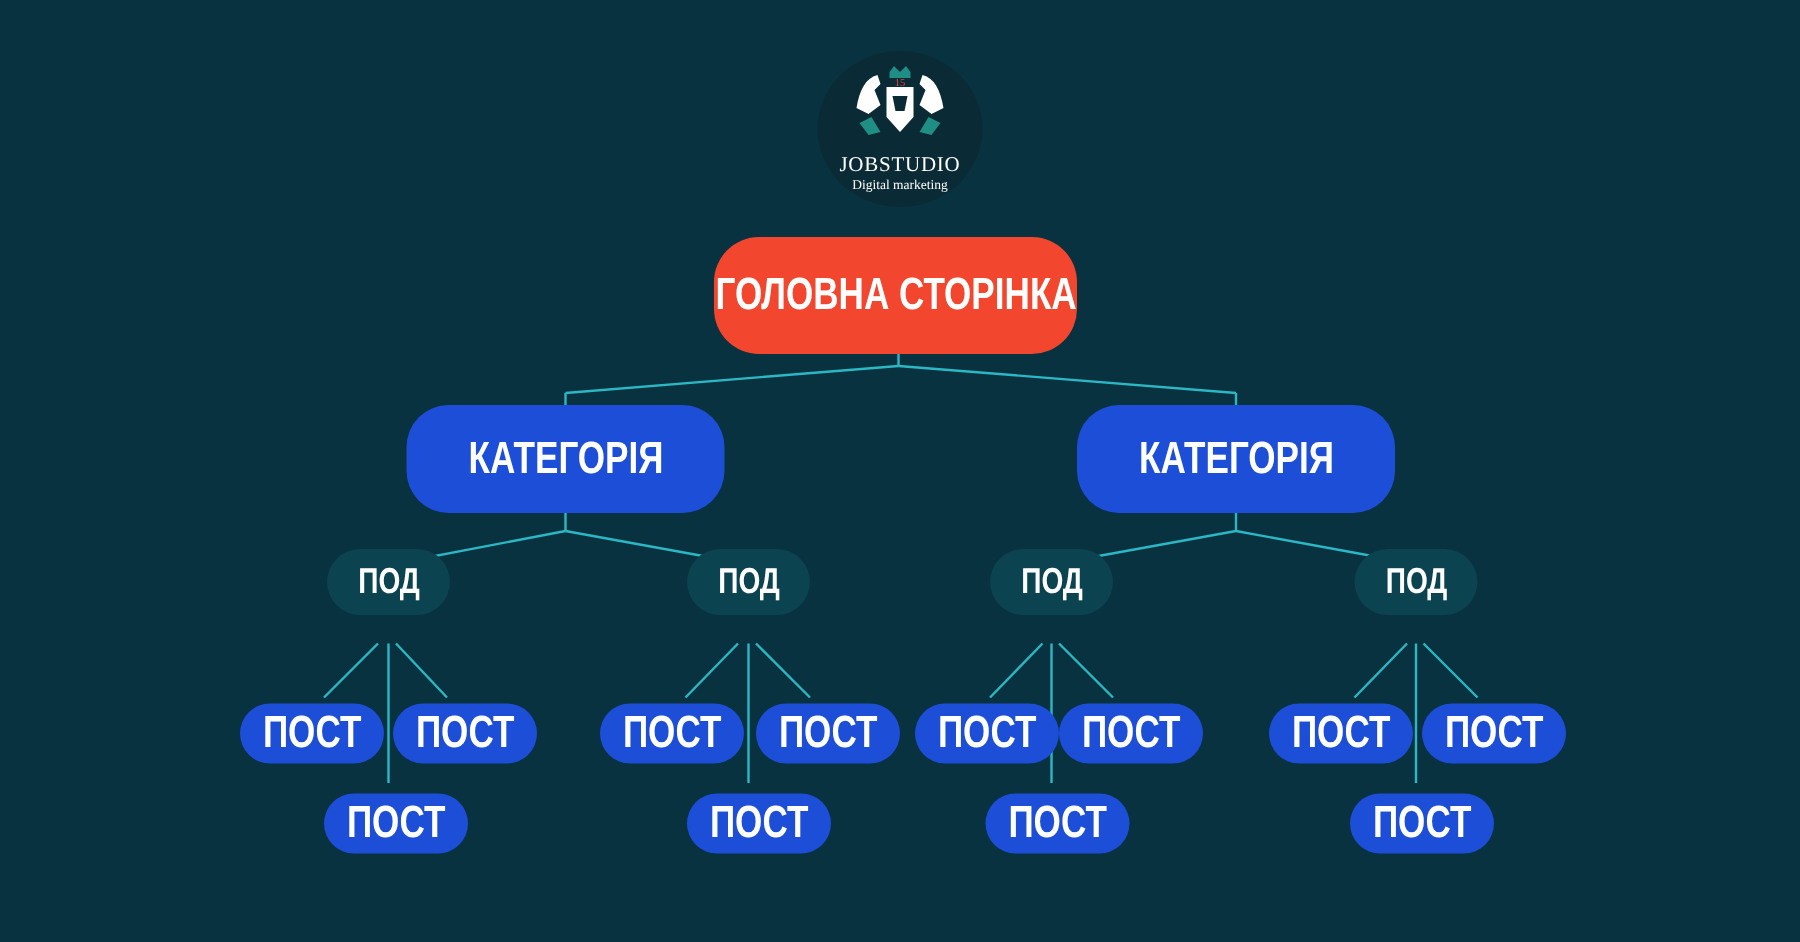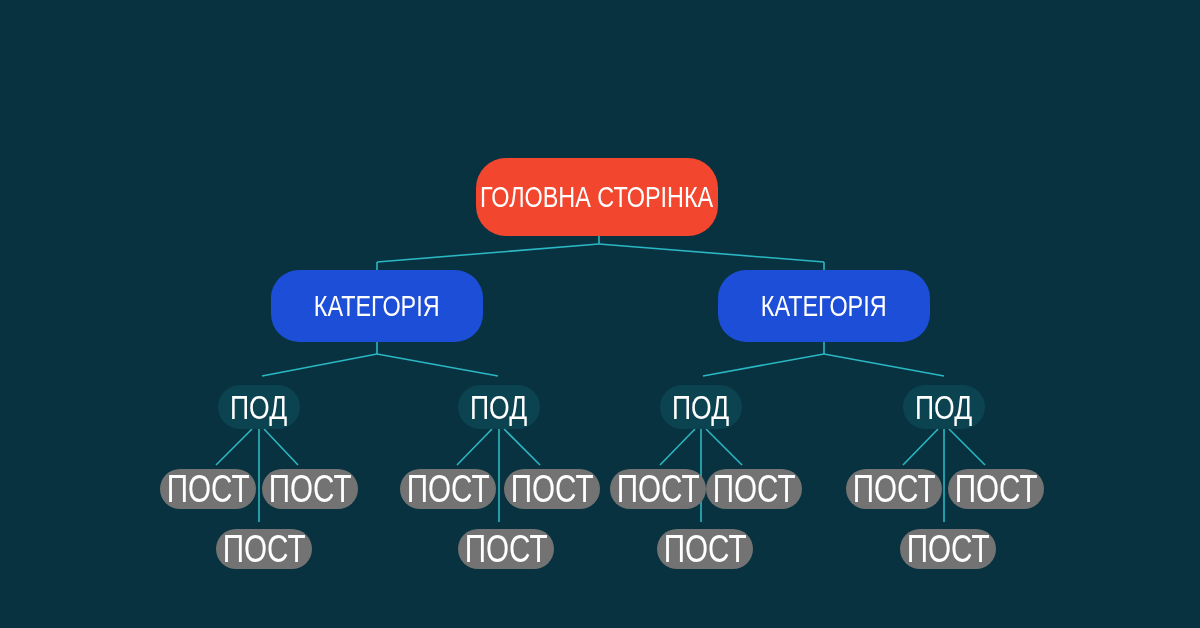--- a/index.html
+++ b/index.html
@@ -6,40 +6,40 @@
     body {
       width: 1200px; height: 628px; overflow: hidden;
       background: #08323f;
       font-family: "Liberation Sans", "DejaVu Sans", sans-serif;
       position: relative;
     }
     .canvas { position: absolute; left: 0; top: 0; width: 1200px; height: 628px; }
     svg.lines { position: absolute; left: 0; top: 0; width: 1200px; height: 628px; }
     .node {
       position: absolute; display: flex; align-items: center; justify-content: center;
-      color: #ffffff; font-weight: normal; text-transform: uppercase;
+      color: #ffffff; font-weight: bold; text-transform: uppercase;
       letter-spacing: 0px; box-sizing: border-box;
       transform: scaleX(1);
     }
     .node span { display: inline-block; transform: scaleX(0.78); transform-origin: center; white-space: nowrap; }
     .root {
       left: 476px; top: 158px; width: 242px; height: 78px;
       background: #f2472e; border-radius: 30px; font-size: 30px;
     }
     .cat {
       width: 212px; height: 72px; top: 270px;
       background: #1d4ed8; border-radius: 28px; font-size: 30px;
     }
     .sub {
-      width: 82px; height: 44px; top: 385px;
-      background: #0c4350; border-radius: 22px; font-size: 34px;
+      width: 82px; height: 44px; top: 366px;
+      background: #0c4350; border-radius: 22px; font-size: 24px;
     }
     .post {
       width: 96px; height: 40px;
-      background: #737373; border-radius: 20px; font-size: 38px;
+      background: #1d4ed8; border-radius: 20px; font-size: 30px;
     }
     .logo {
       position: absolute; left: 545px; top: 34px; width: 110px; height: 104px;
       border-radius: 50%; background: #0a2b35;
       display: flex; flex-direction: column; align-items: center; justify-content: flex-end;
       padding-bottom: 10px; box-sizing: border-box;
     }
     .logo .crest {
       position: absolute; left: 20px; top: 8px; width: 70px; height: 60px;
     }
@@ -79,20 +79,34 @@
       <line x1="695" y1="429" x2="660" y2="465"></line>
       <line x1="701" y1="429" x2="701" y2="522"></line>
       <line x1="706" y1="429" x2="742" y2="465"></line>
 
       <line x1="938" y1="429" x2="903" y2="465"></line>
       <line x1="944" y1="429" x2="944" y2="522"></line>
       <line x1="949" y1="429" x2="985" y2="465"></line>
     </g>
   </svg>
 
+  <div class="logo">
+    <svg class="crest" viewBox="0 0 70 60">
+      <path d="M6 30 C8 18 12 10 20 8 L22 14 L18 18 L22 28 L14 34 Z" fill="#ffffff"></path>
+      <path d="M64 30 C62 18 58 10 50 8 L48 14 L52 18 L48 28 L56 34 Z" fill="#ffffff"></path>
+      <path d="M26 16 L44 16 L44 36 L35 46 L26 36 Z" fill="#ffffff"></path>
+      <path d="M30 22 L40 22 L38 32 L32 32 Z" fill="#0a2b35"></path>
+      <path d="M28 6 L31 2 L35 6 L39 2 L42 6 L42 10 L28 10 Z" fill="#1f8f86"></path>
+      <path d="M8 40 L16 36 L22 46 L14 48 Z" fill="#1f8f86"></path>
+      <path d="M62 40 L54 36 L48 46 L56 48 Z" fill="#1f8f86"></path>
+      <text x="35" y="15" font-size="7" fill="#e0403a" text-anchor="middle" font-family="Liberation Serif, serif">15</text>
+    </svg>
+    <span class="brand">JOBSTUDIO</span>
+    <span class="tagline">Digital marketing</span>
+  </div>
 
   <div class="node root">
     <span>ГОЛОВНА СТОРІНКА</span>
   </div>
 
   <div class="node cat" style="left:271px;">
     <span>КАТЕГОРІЯ</span>
   </div>
   <div class="node cat" style="left:718px;">
     <span>КАТЕГОРІЯ</span>

